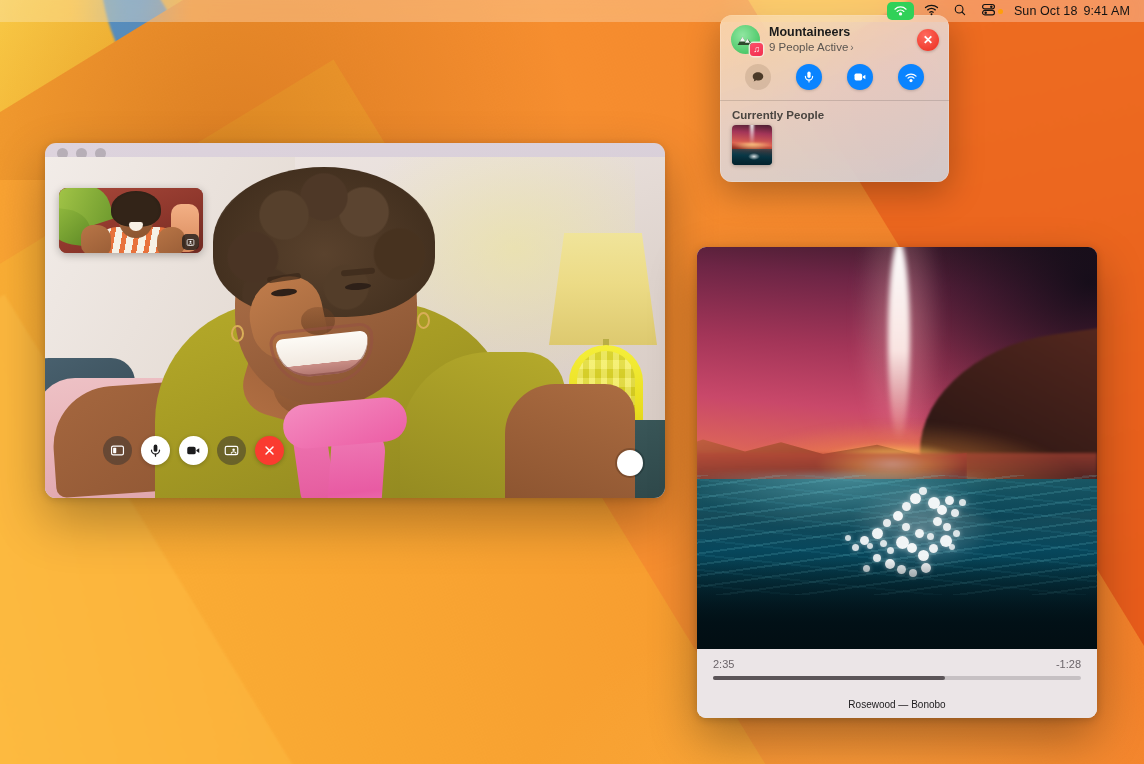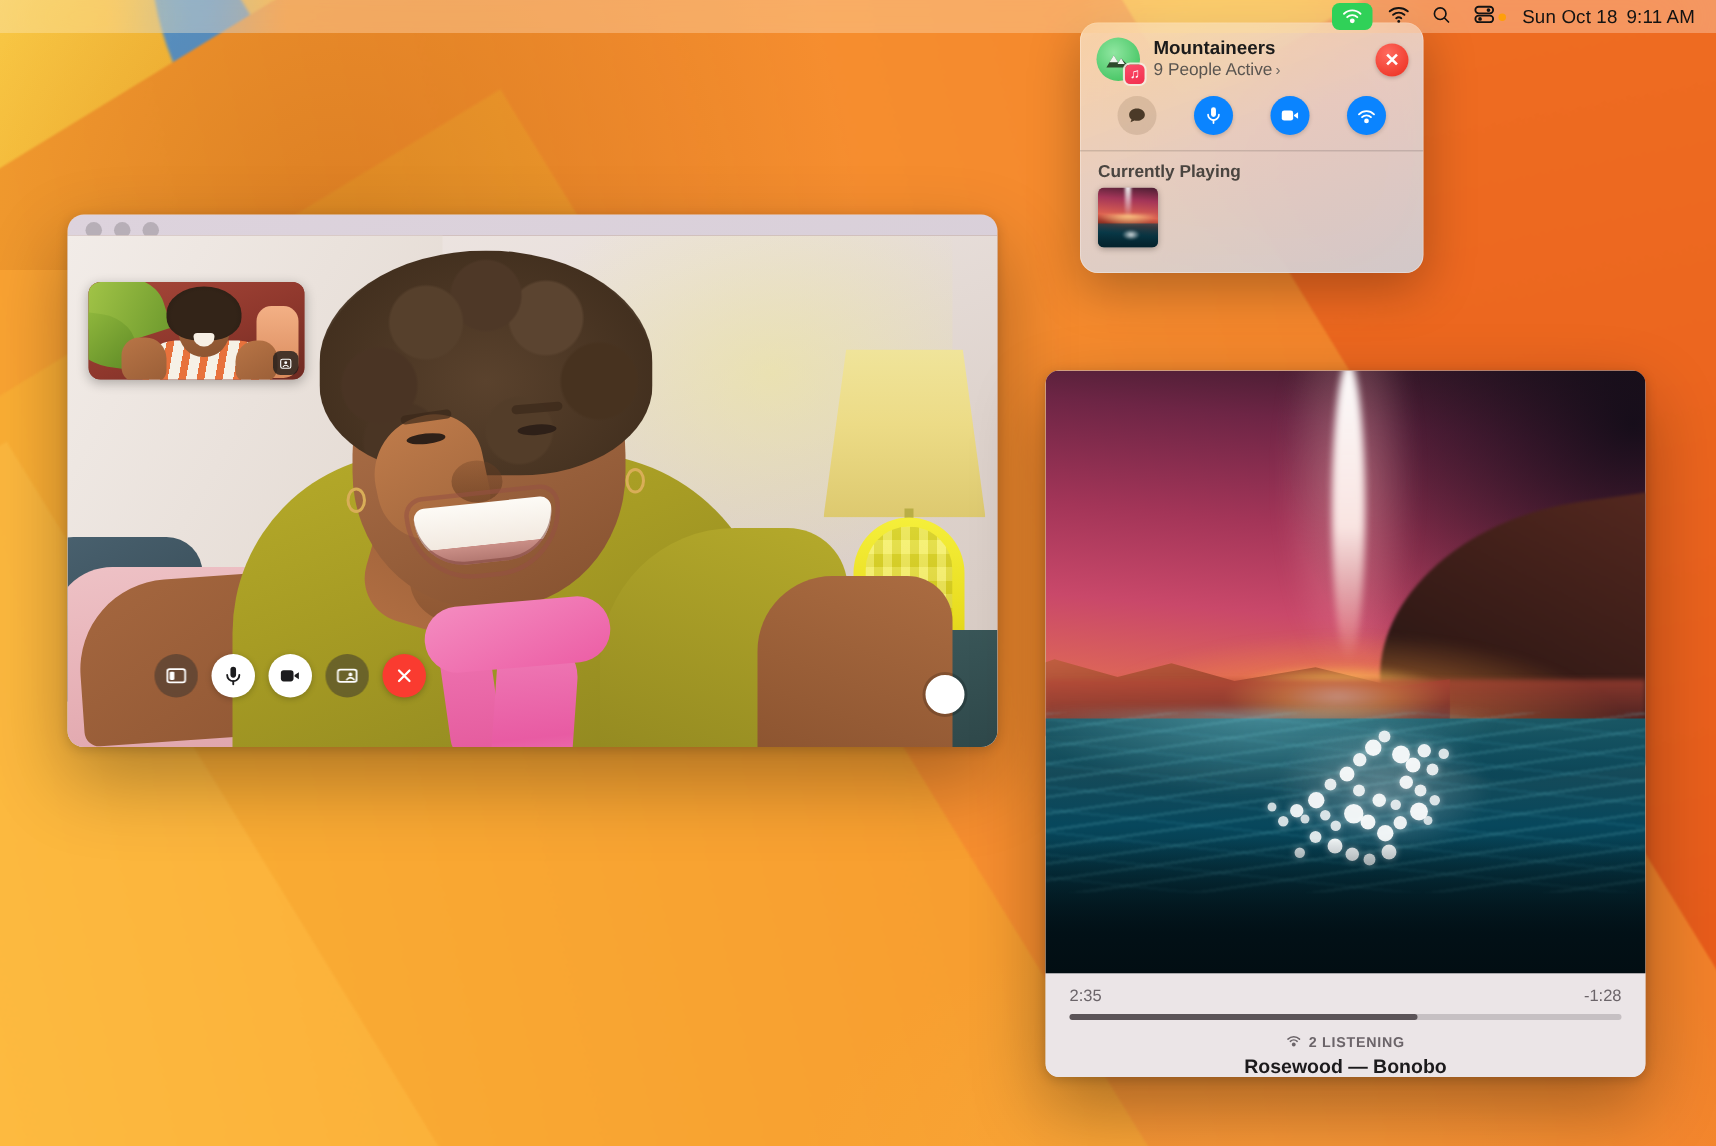--- a/index.html
+++ b/index.html
@@ -516,21 +516,21 @@
   .mu-track {
     height:4px; border-radius:2px; background:#c6c0c3; position:relative; cursor:pointer;
   }
   .mu-fill { position:absolute; left:0; top:0; height:4px; border-radius:2px; background:#5b5458; }
   .mu-listening {
     display:flex; align-items:center; justify-content:center; gap:4px;
     margin-top:8px; font-size:9.5px; font-weight:700; letter-spacing:.5px; color:#6b6469;
   }
   .mu-listening svg { width:11px; height:11px; }
   .mu-nowtitle {
-    text-align:center; font-size:13px; font-weight:700; color:#1c1a1c; margin-top:1px;
+    text-align:center; font-size:10px; font-weight:400; color:#1c1a1c; margin-top:19px;
   }
 </style>
 </head>
 <body>
 
 <div id="desktop">
   <div class="wp-layer wp-base"></div>
   <div class="wp-blue"></div>
   <div class="wp-yellowband"></div>
   <div class="wp-red"></div>
@@ -574,21 +574,21 @@
       <svg viewBox="0 0 24 24" width="15" height="15" fill="none">
         <rect x="2.5" y="4" width="19" height="7" rx="3.5" stroke="#131313" stroke-width="1.9"></rect>
         <circle cx="16.5" cy="7.5" r="2" fill="#131313"></circle>
         <rect x="2.5" y="13.5" width="19" height="7" rx="3.5" stroke="#131313" stroke-width="1.9"></rect>
         <circle cx="7.5" cy="17" r="2" fill="#131313"></circle>
       </svg>
     </span>
     <span class="cc-dot"></span>
   </div>
   <div class="mb-item mb-time">Sun Oct 18</div>
-  <div class="mb-item mb-time">9:11 AM</div>
+  <div class="mb-item mb-time">9:41 AM</div>
 </div>
 
 <div id="facetime-window">
   <div class="ft-titlebar">
     <span class="tl"></span>
     <span class="tl"></span>
     <span class="tl"></span>
   </div>
 
   <div class="ft-video">
@@ -740,30 +740,20 @@
   <div class="mu-bar">
     <div class="mu-times">
       <span>2:35</span>
       <span>-1:28</span>
     </div>
     <div class="mu-track-wrap">
       <div class="mu-track">
         <div class="mu-fill" id="mu-fill" style="width: 63%;"></div>
       </div>
     </div>
-    <div class="mu-listening">
-      <span>
-        <svg viewBox="0 0 24 24" fill="none">
-          <path d="M3.6 10.4a12 12 0 0116.8 0" stroke="#6b6469" stroke-width="2.2" stroke-linecap="round"></path>
-          <path d="M7 13.6a7.3 7.3 0 0110 0" stroke="#6b6469" stroke-width="2.2" stroke-linecap="round"></path>
-          <circle cx="12" cy="18.2" r="2.8" fill="#6b6469"></circle>
-        </svg>
-      </span>
-      <span>2 LISTENING</span>
-    </div>
     <div class="mu-nowtitle">Rosewood — Bonobo</div>
   </div>
 </div>
 
 <div id="shareplay-panel">
   <div class="sp-head">
     <div class="sp-avatar">
       <svg viewBox="0 0 24 24" fill="none">
         <path d="M2 19l6.2-10.4L12 15l2.4-3.8L22 19H2z" fill="#2e4a2c"></path>
         <path d="M8.2 8.6L4.6 14.6h7.2L8.2 8.6z" fill="#eef5ee"></path>
@@ -804,21 +794,21 @@
       <svg viewBox="0 0 24 24" fill="none">
         <path d="M3.4 10.6a12 12 0 0117.2 0" stroke="#fff" stroke-width="2.1" stroke-linecap="round"></path>
         <path d="M6.9 13.9a7.2 7.2 0 0110.2 0" stroke="#fff" stroke-width="2.1" stroke-linecap="round"></path>
         <circle cx="12" cy="18.2" r="2.7" fill="#fff"></circle>
       </svg>
     </div>
   </div>
 
   <div class="sp-divider"></div>
 
-  <div class="sp-np-label">Currently Playing</div>
+  <div class="sp-np-label">Currently People</div>
 
   <div class="sp-np">
     <div class="sp-art">
       <div style="position:absolute;inset:0;background:linear-gradient(185deg,#4a1e32 0%,#a33558 22%,#dd6150 48%,#8c2f22 62%,#0e4455 76%,#05222c 100%);"></div>
       <div style="position:absolute;left:18px;top:-2px;width:4px;height:22px;background:linear-gradient(180deg,#fff,rgba(255,200,190,0));filter:blur(1px);"></div>
       <div style="position:absolute;left:0;top:18px;width:40px;height:8px;background:radial-gradient(ellipse at 50% 0%,rgba(255,220,140,.9),rgba(255,140,60,0) 70%);filter:blur(1px);"></div>
       <div style="position:absolute;left:0;bottom:0;width:40px;height:16px;background:linear-gradient(180deg,rgba(10,70,88,.6),#03222c);"></div>
       <div style="position:absolute;left:16px;bottom:5px;width:12px;height:7px;background:radial-gradient(ellipse,rgba(255,255,255,.85),rgba(255,255,255,0) 70%);filter:blur(.6px);"></div>
     </div>
   </div>

